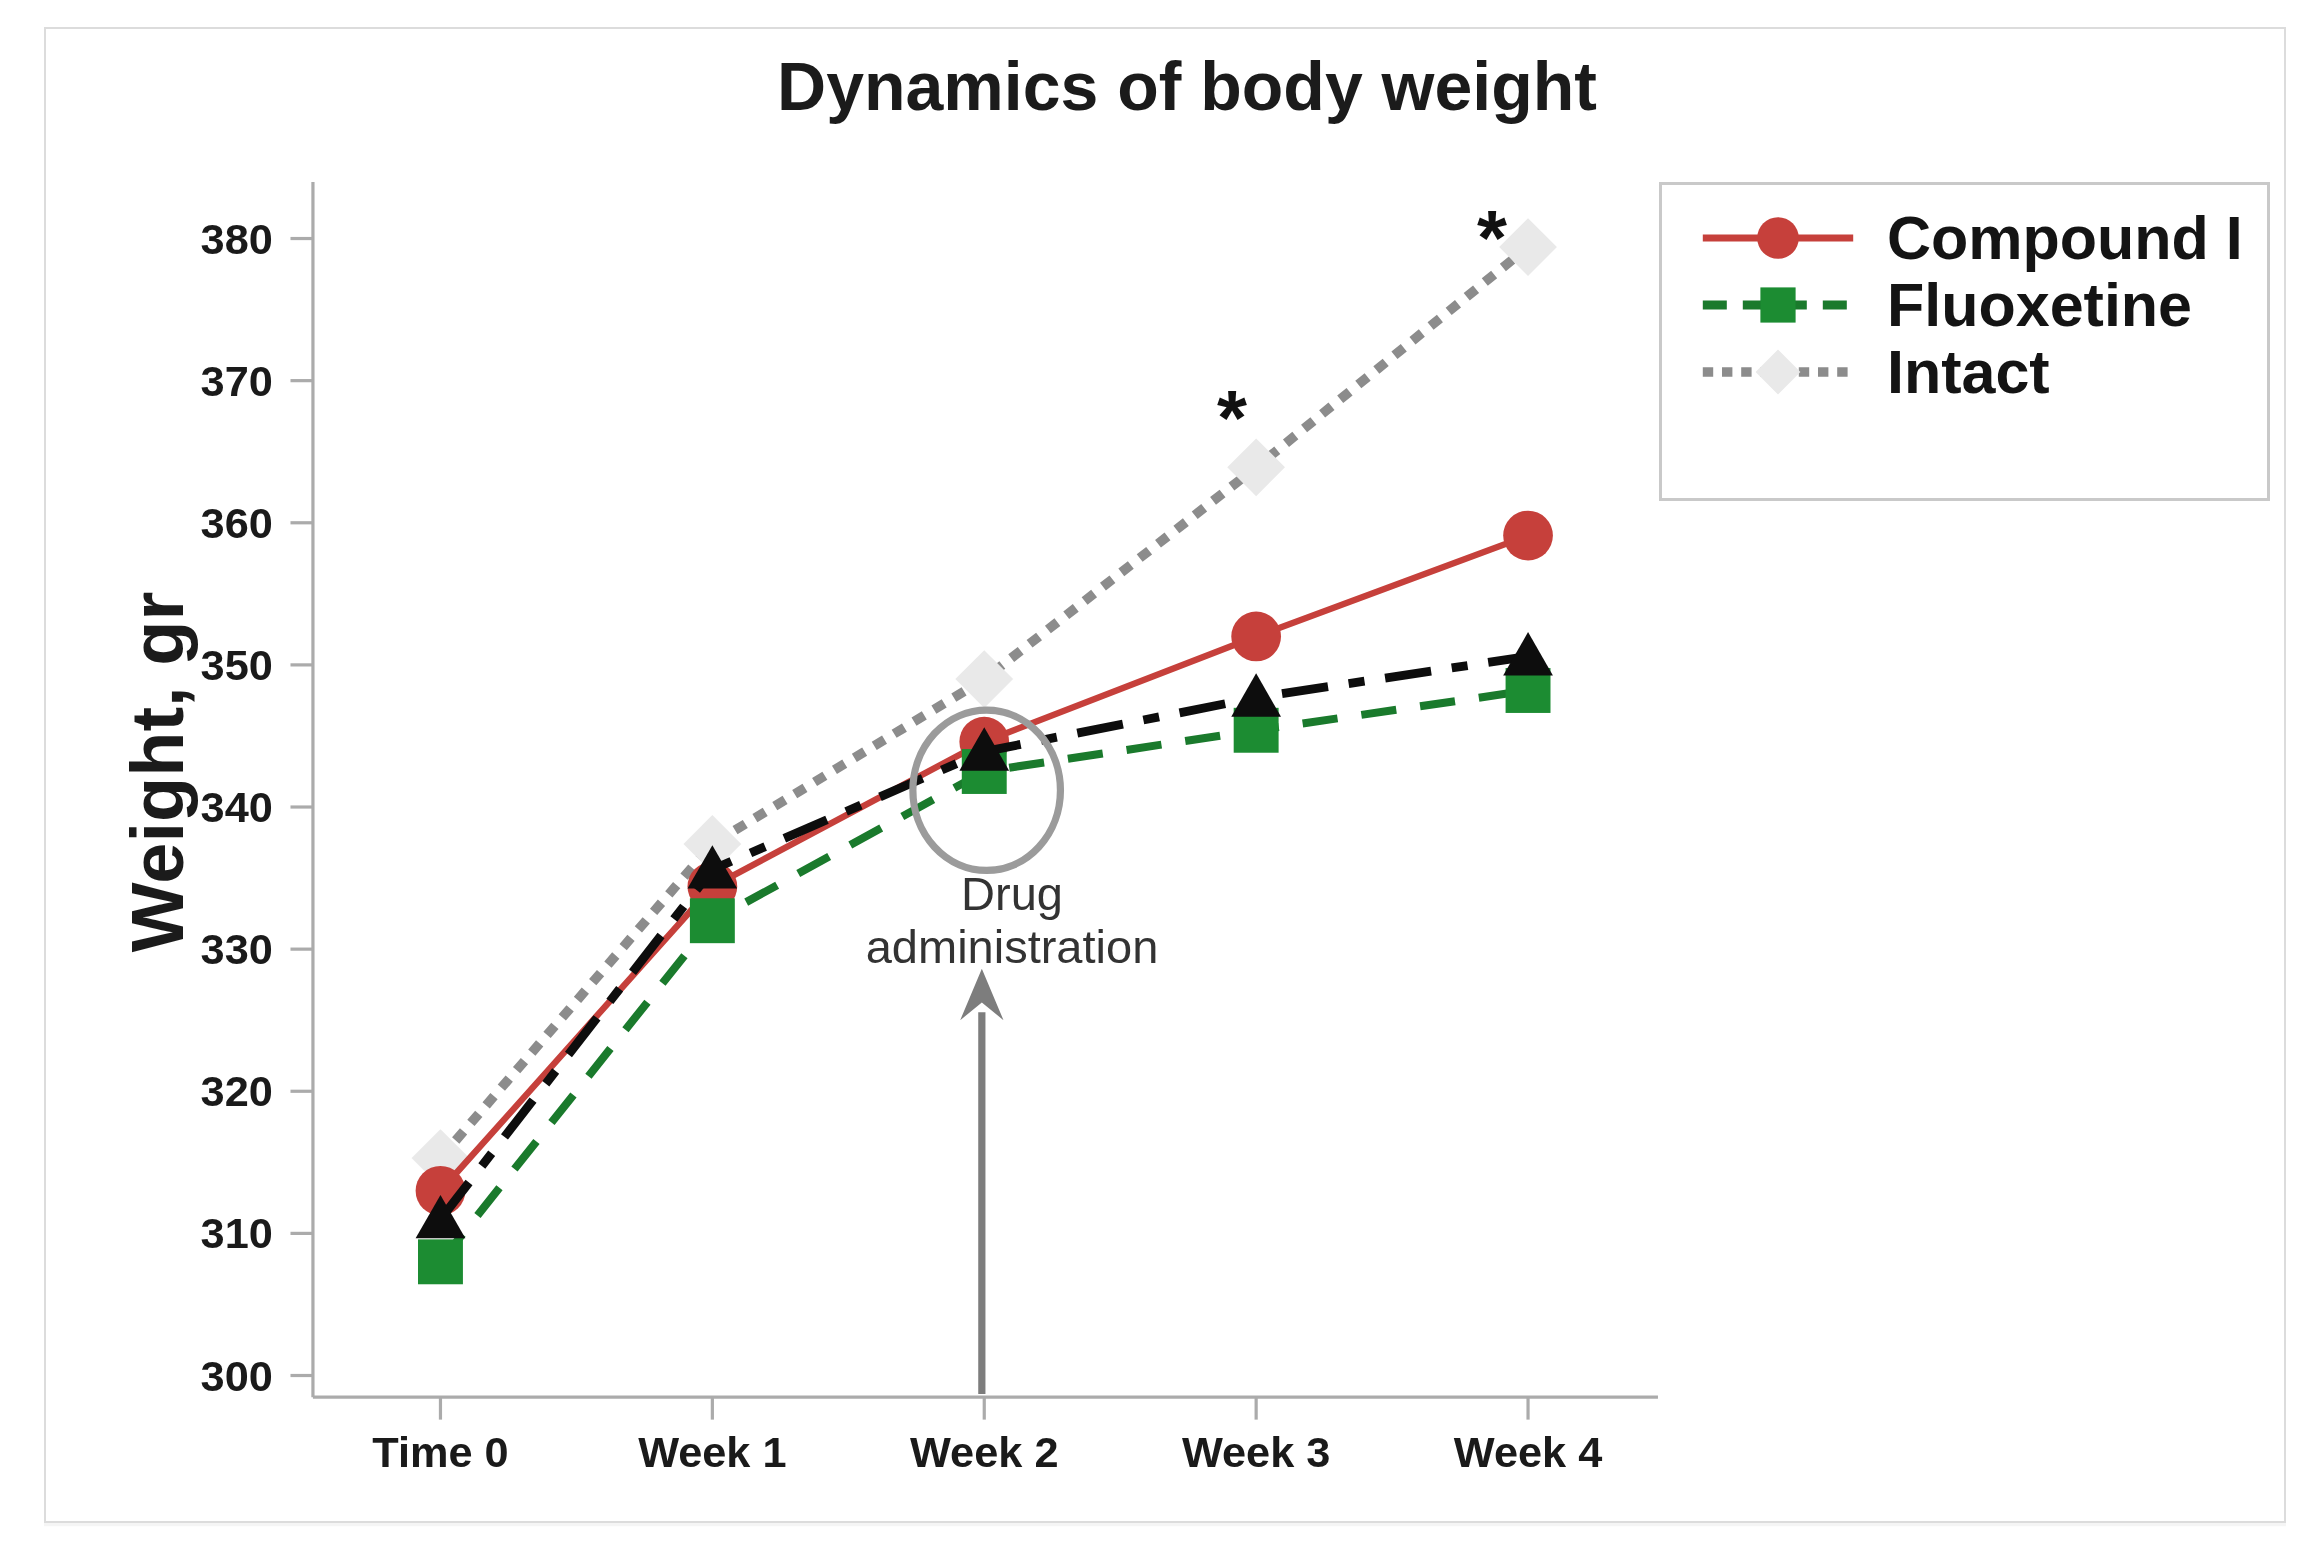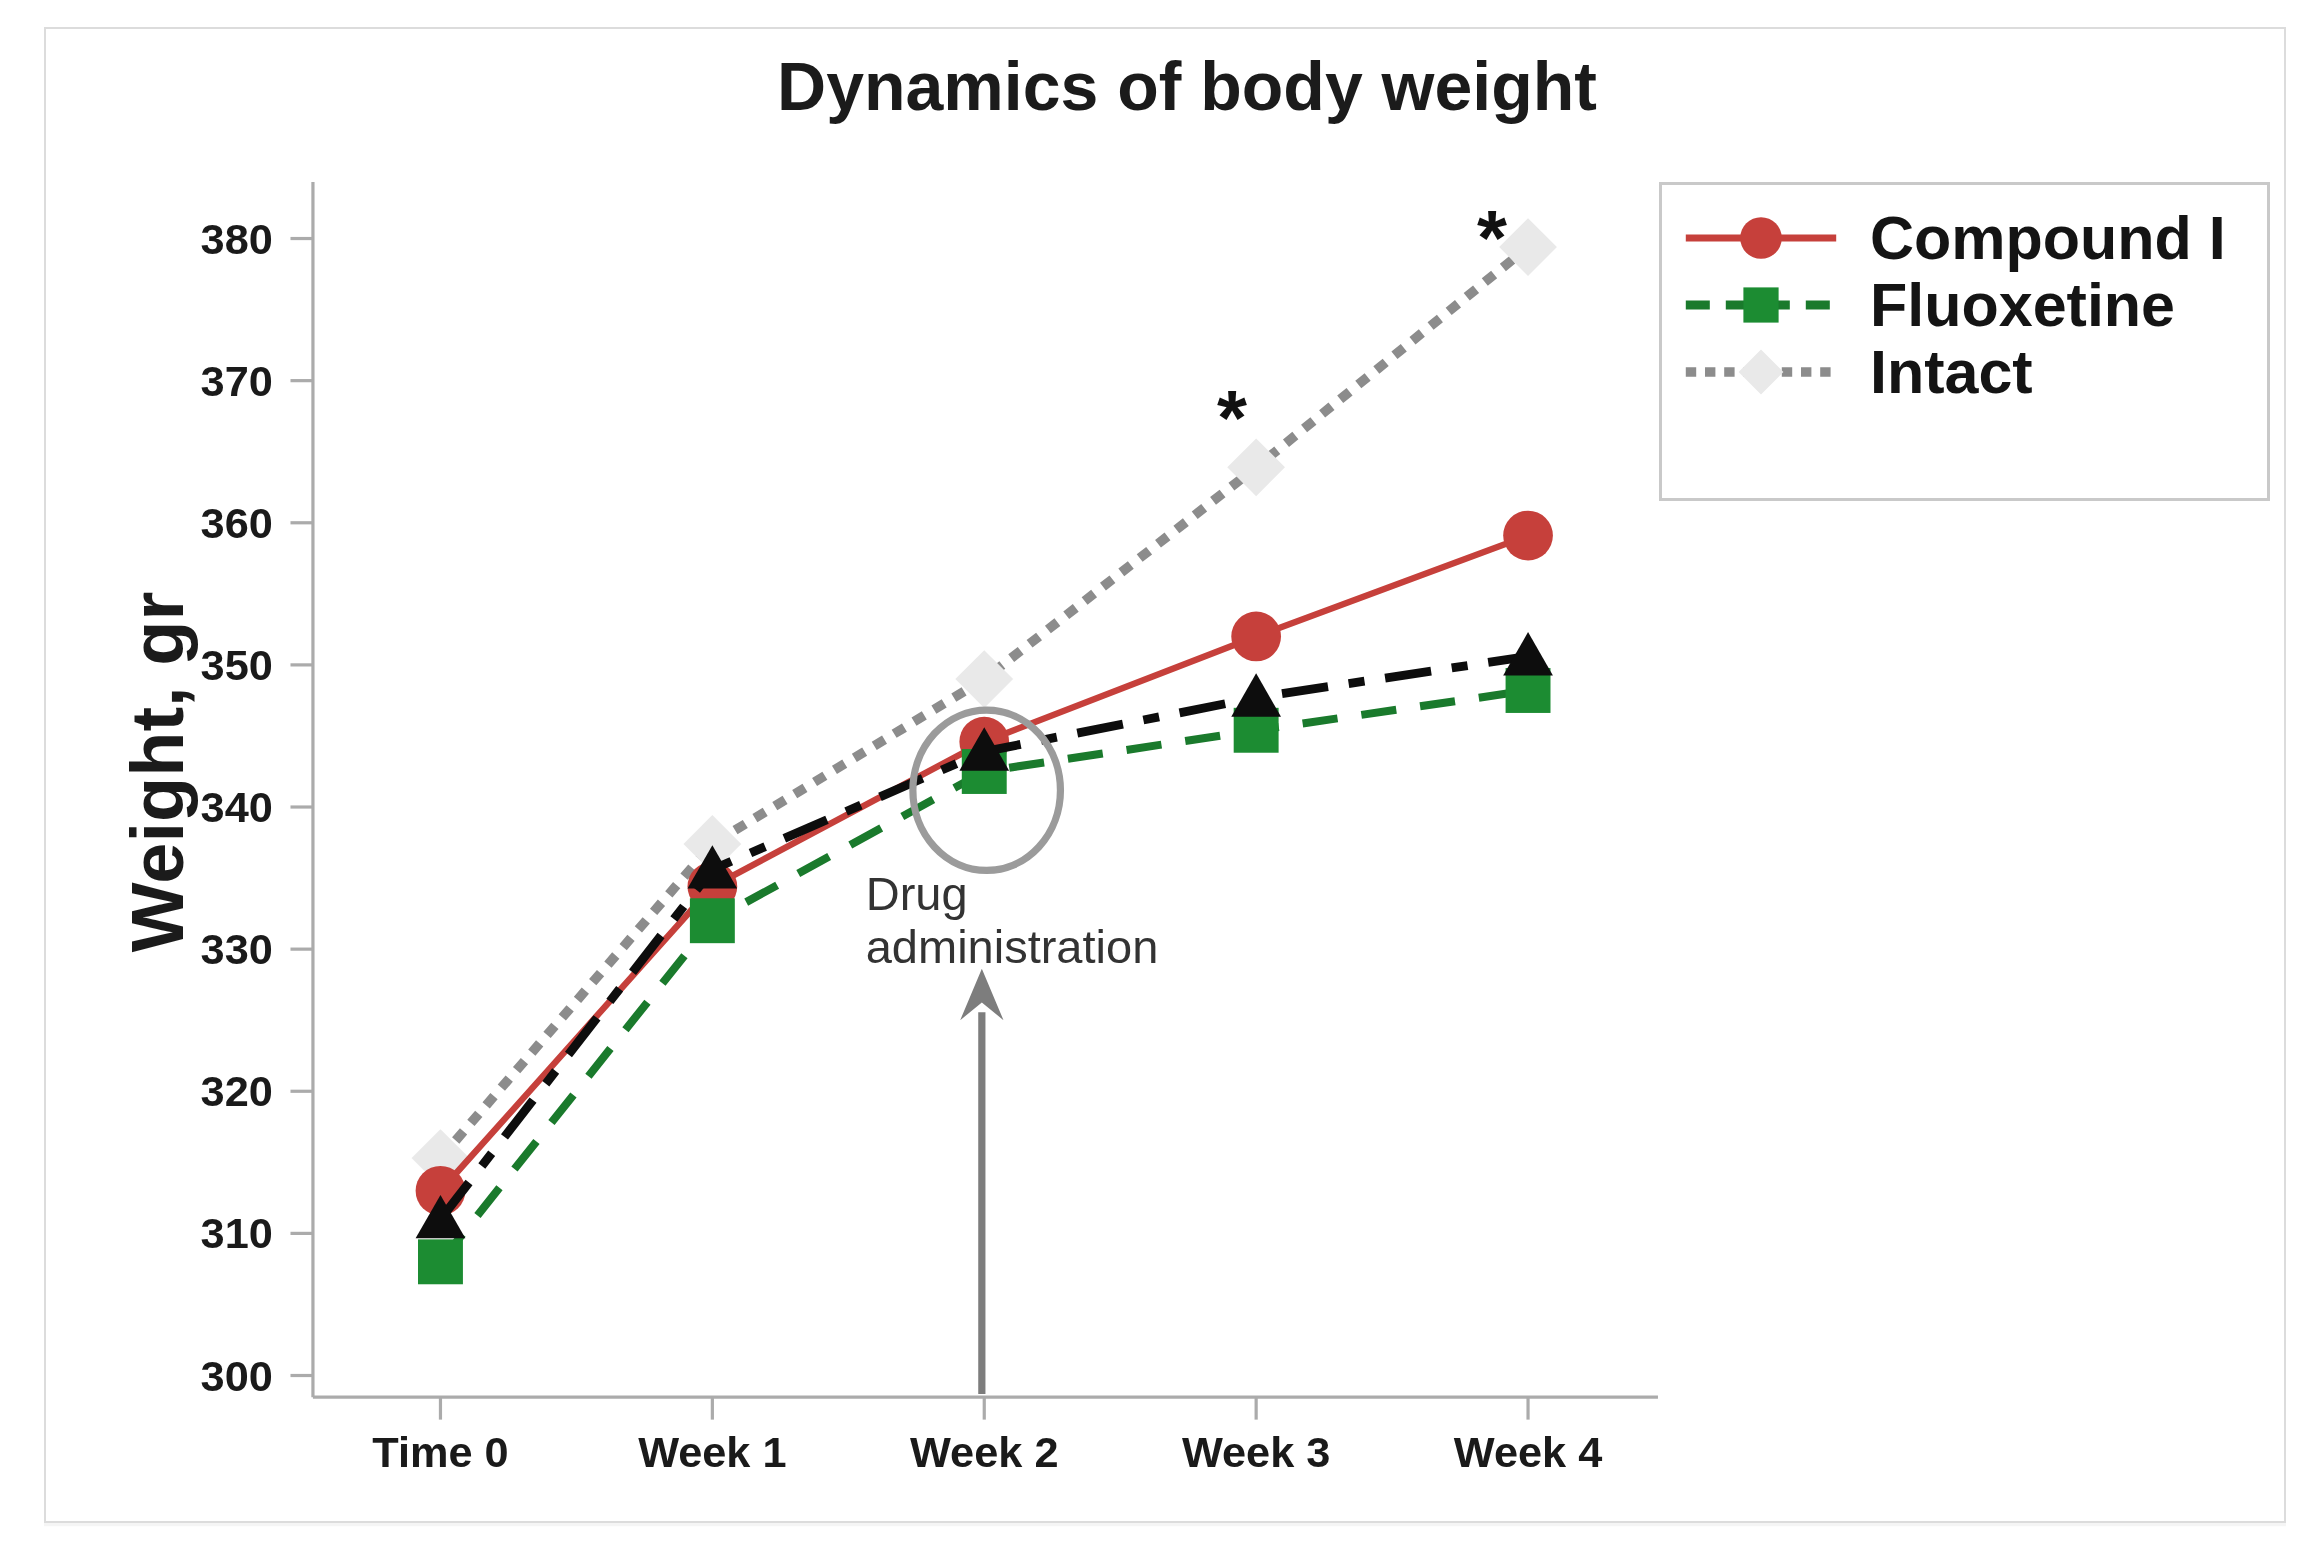--- a/index.html
+++ b/index.html
@@ -8,25 +8,25 @@
   #frame{position:absolute;left:44px;top:26.5px;width:2242px;height:1496px;
          border:2.4px solid #dcdcdc;background:#ffffff;box-sizing:border-box;
          box-shadow:0 3.2px 0 rgba(0,0,0,0.04);}
   #chart-svg{position:absolute;left:0;top:0;}
   #chart-title{position:absolute;left:1187px;top:47px;transform:translateX(-50%);
          font-size:68px;font-weight:700;color:#1b1b1b;white-space:nowrap;}
   #y-axis-title{position:absolute;left:157px;top:772px;
          transform:translate(-50%,-50%) rotate(-90deg);
          font-size:74px;font-weight:700;color:#1b1b1b;white-space:nowrap;}
   #drug-annotation{position:absolute;left:1012px;top:920px;transform:translate(-50%,-50%);
-         font-size:47px;line-height:53px;color:#333333;white-space:nowrap;}
+         text-align:center;font-size:47px;line-height:53px;color:#333333;white-space:nowrap;}
   #legend{position:absolute;left:1659px;top:182px;width:611px;height:319px;
          border:3.2px solid #c9c9c9;background:#ffffff;box-sizing:border-box;
          padding-top:19px;}
-  .legend-row{display:flex;align-items:center;height:67px;padding-left:19px;}
+  .legend-row{display:flex;align-items:center;height:67px;padding-left:36px;}
   .legend-swatch{width:160px;height:58px;flex:0 0 auto;margin-right:29px;}
   .legend-label{font-size:61px;font-weight:600;color:#141414;white-space:nowrap;}
   text{font-family:"Liberation Sans",sans-serif;}
 </style>
 </head>
 <body>
 
 <div id="stage">
   <div id="frame"></div>
 

